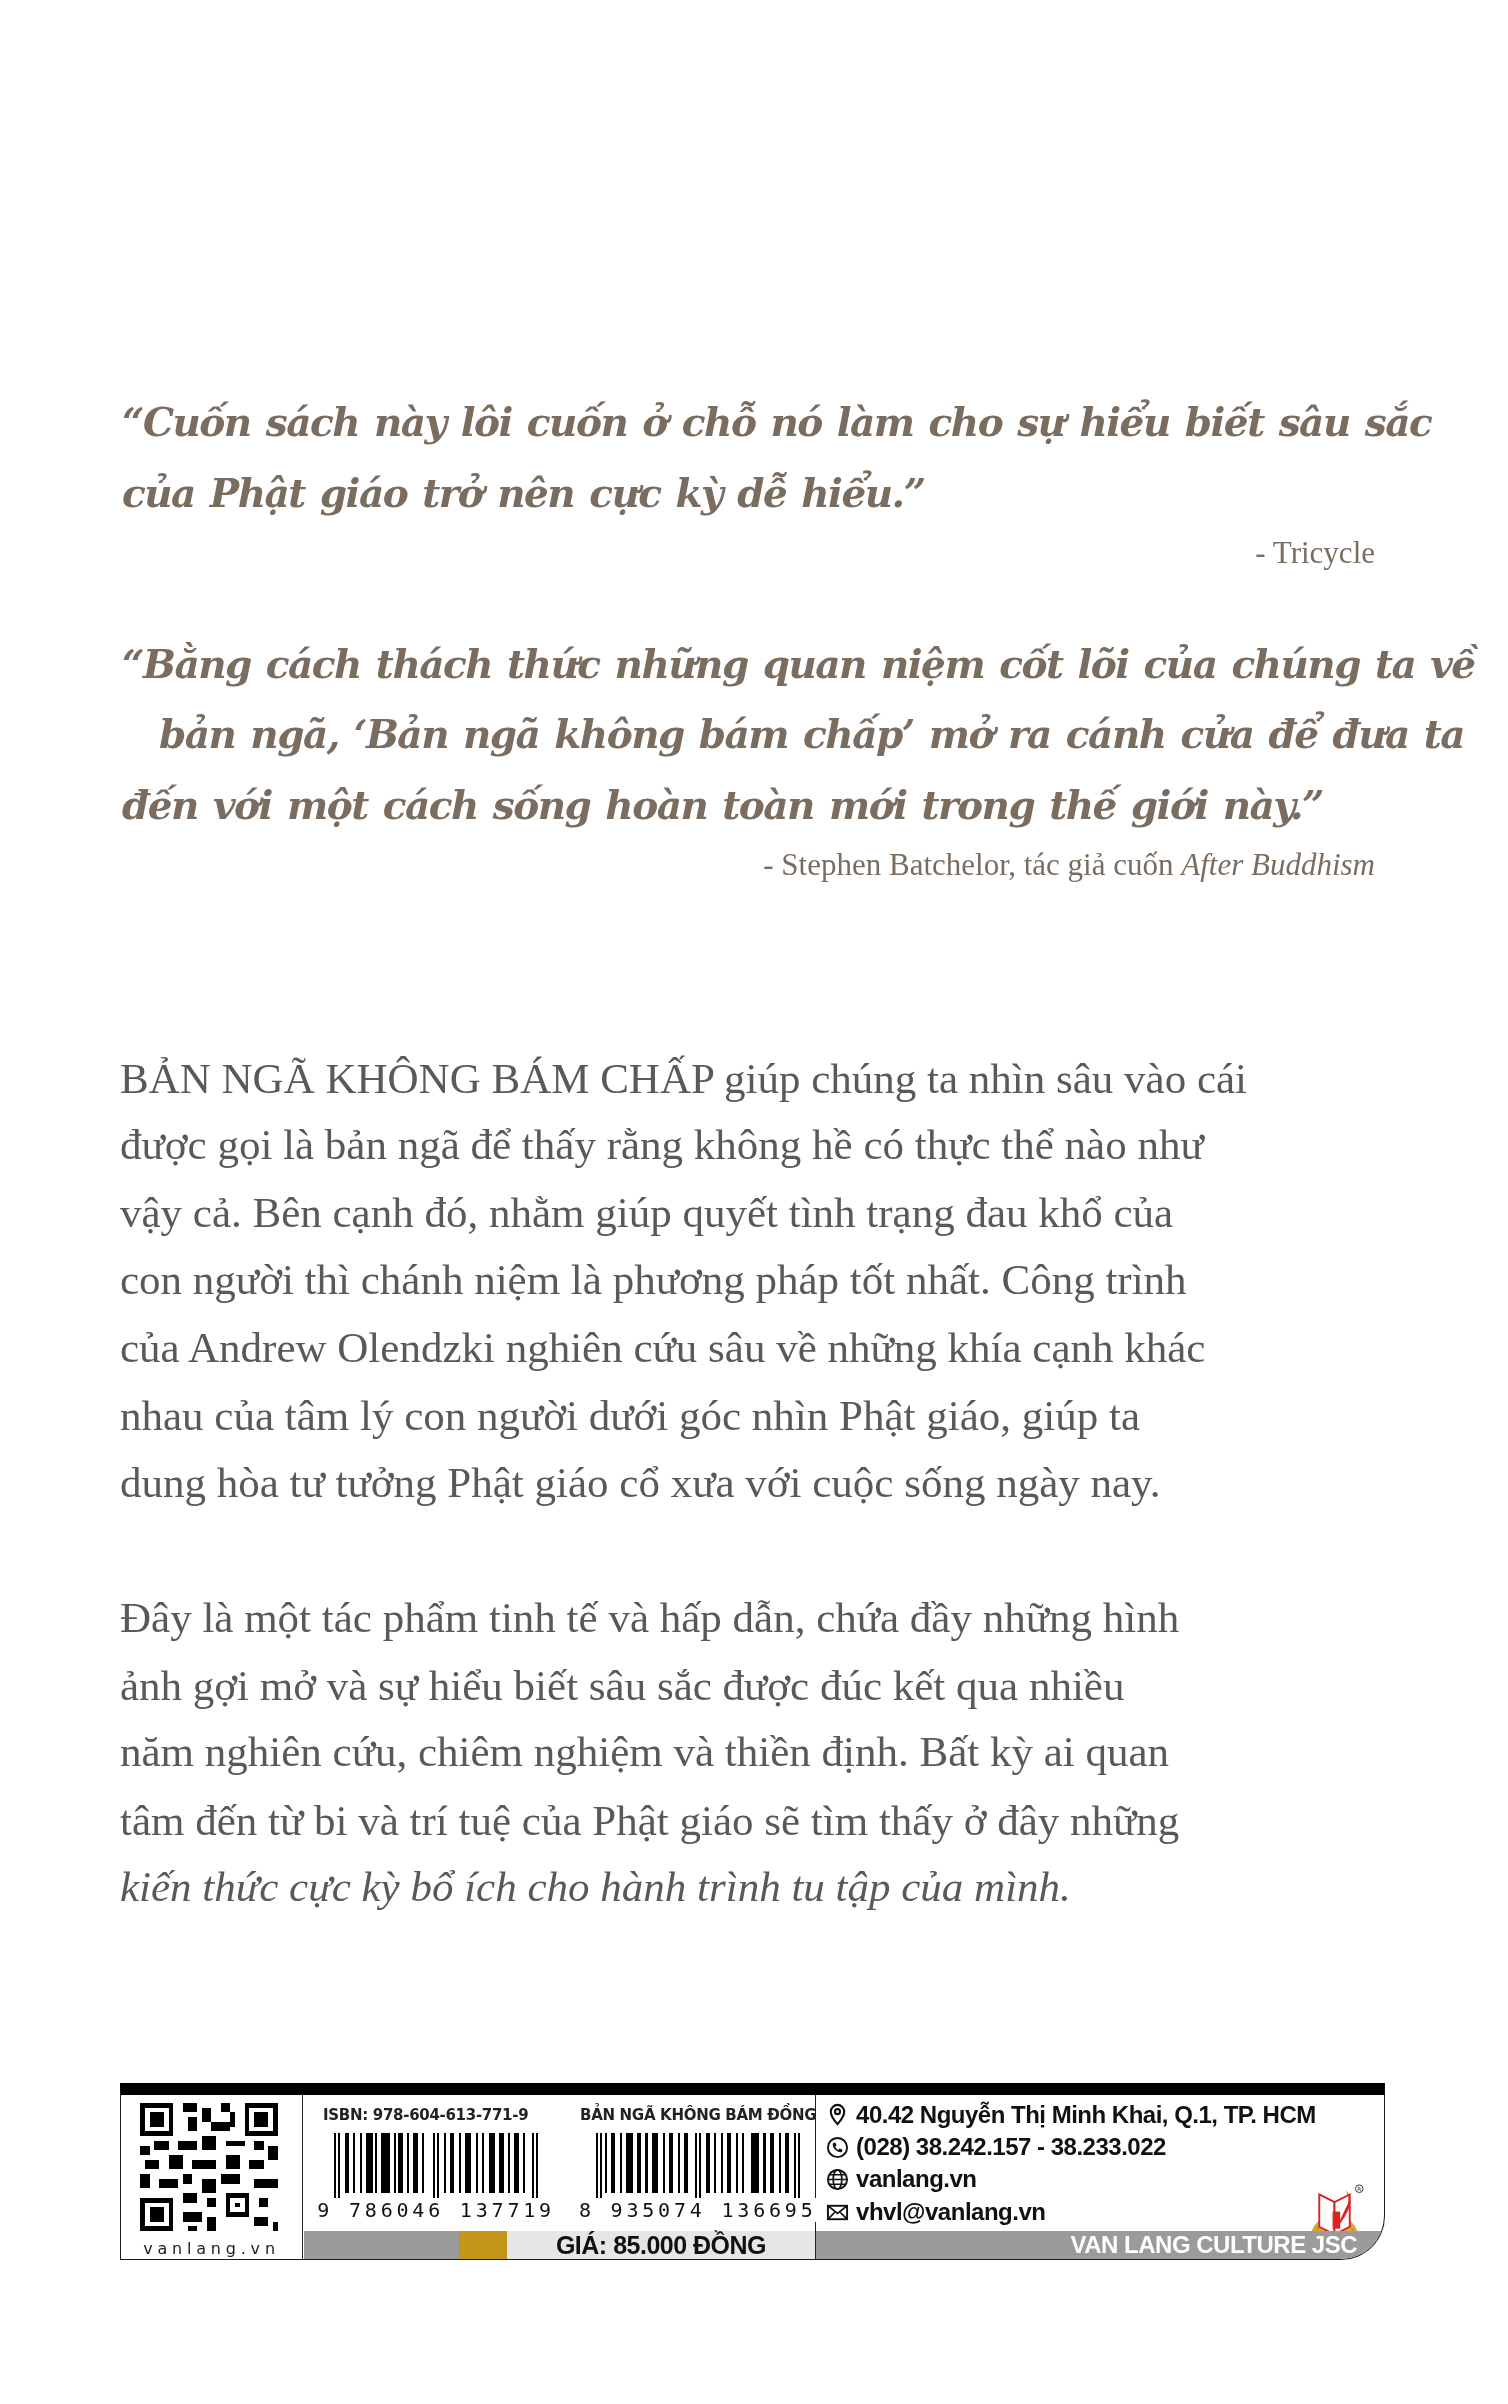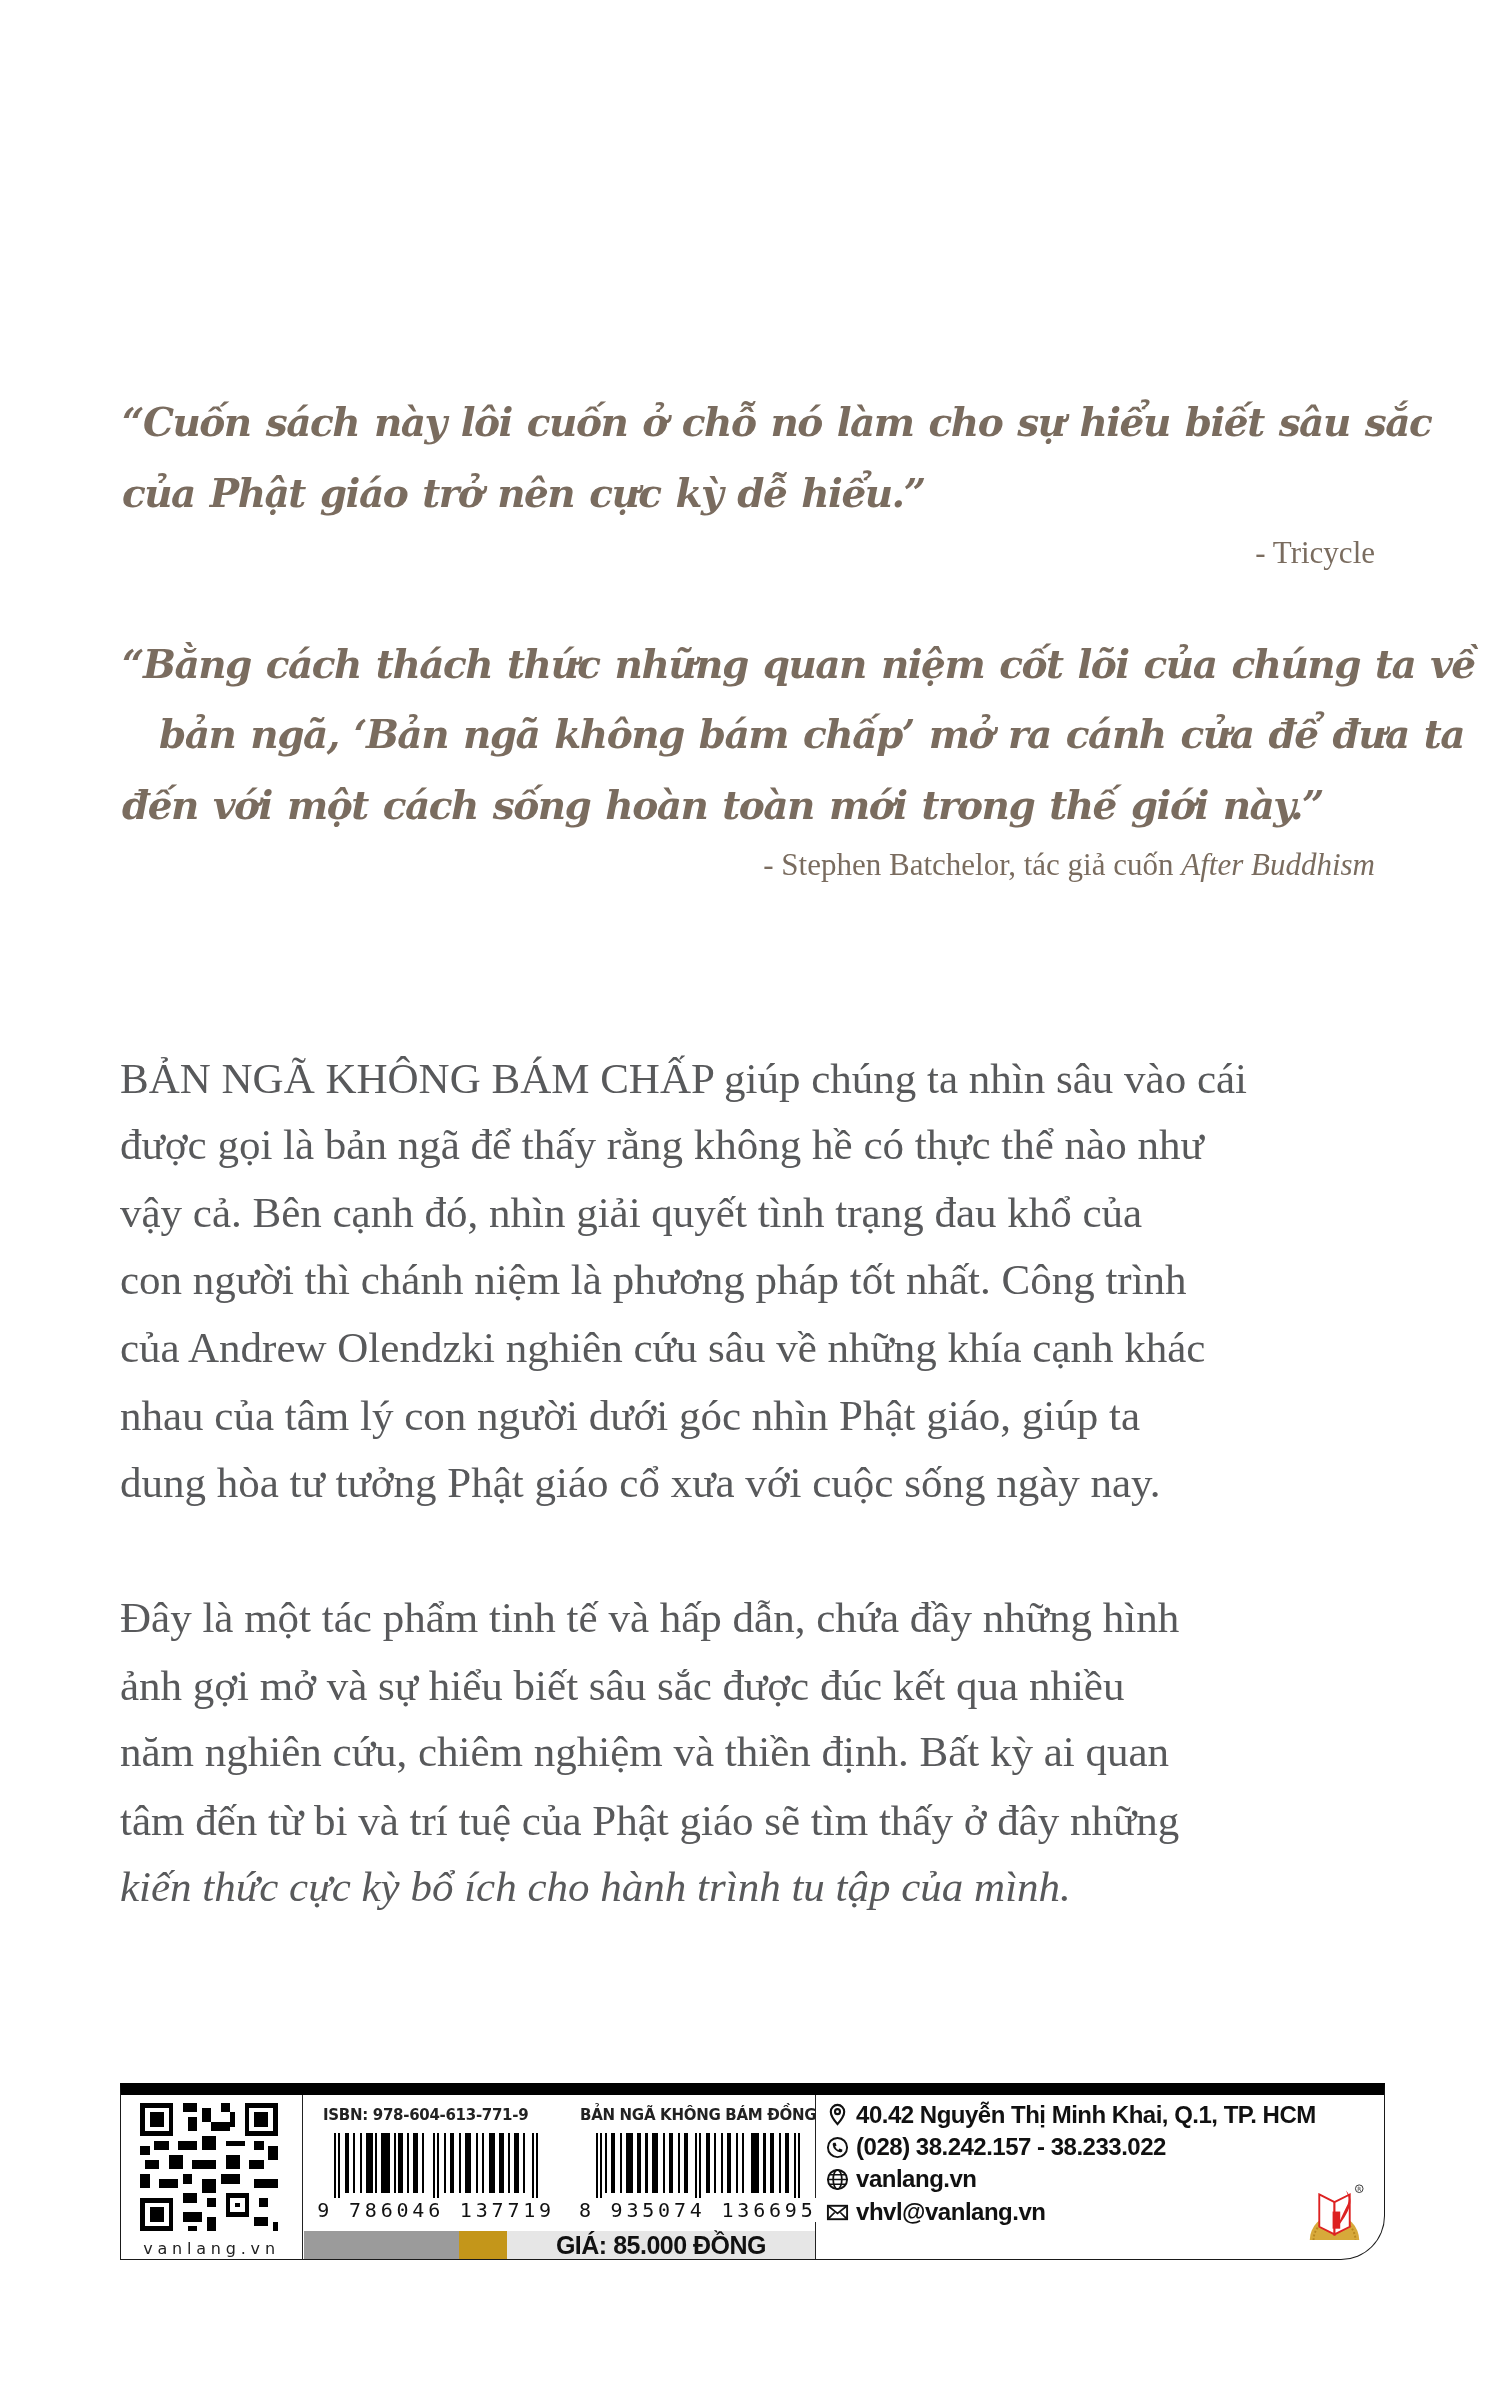--- a/index.html
+++ b/index.html
@@ -66,21 +66,21 @@
 <div class="quote" style="top:0;">
   <div class="line" style="top:641px;">“Bằng cách thách thức những quan niệm cốt lõi của chúng ta về</div>
   <div class="line" style="top:711px;margin-left:37px;">bản ngã, ‘Bản ngã không bám chấp’ mở ra cánh cửa để đưa ta</div>
   <div class="line" style="top:782px;">đến với một cách sống hoàn toàn mới trong thế giới này.”</div>
 </div>
 <div class="attrib" style="top:847px;"><span>- Stephen Batchelor, tác giả cuốn </span><i>After Buddhism</i></div>
 
 <div class="body-para" style="top:0;">
   <div class="line" style="top:1054px;">BẢN NGÃ KHÔNG BÁM CHẤP giúp chúng ta nhìn sâu vào cái</div>
   <div class="line" style="top:1120px;">được gọi là bản ngã để thấy rằng không hề có thực thể nào như</div>
-  <div class="line" style="top:1188px;">vậy cả. Bên cạnh đó, nhìn giải quyết tình trạng đau khổ của</div>
+  <div class="line" style="top:1188px;">vậy cả. Bên cạnh đó, nhằm giúp quyết tình trạng đau khổ của</div>
   <div class="line" style="top:1255px;">con người thì chánh niệm là phương pháp tốt nhất. Công trình</div>
   <div class="line" style="top:1323px;">của Andrew Olendzki nghiên cứu sâu về những khía cạnh khác</div>
   <div class="line" style="top:1391px;">nhau của tâm lý con người dưới góc nhìn Phật giáo, giúp ta</div>
   <div class="line" style="top:1458px;">dung hòa tư tưởng Phật giáo cổ xưa với cuộc sống ngày nay.</div>
 </div>
 
 <div class="body-para" style="top:0;">
   <div class="line" style="top:1593px;">Đây là một tác phẩm tinh tế và hấp dẫn, chứa đầy những hình</div>
   <div class="line" style="top:1661px;">ảnh gợi mở và sự hiểu biết sâu sắc được đúc kết qua nhiều</div>
   <div class="line" style="top:1727px;">năm nghiên cứu, chiêm nghiệm và thiền định. Bất kỳ ai quan</div>
@@ -253,15 +253,16 @@
     <svg class="logo" viewBox="0 0 64 62">
       <path d="M6 60a26 26 0 0 1 52 0z" fill="#d7a93a"></path>
       <path d="M10 60a22 22 0 0 1 44 0" fill="none" stroke="#b8861f" stroke-width="2" stroke-dasharray="2 2"></path>
       <path d="M16 12l16 8 0 34-16-8z" fill="#fff" stroke="#d22" stroke-width="2"></path>
       <path d="M32 20l16-8 0 34-16 8z" fill="#fff" stroke="#d22" stroke-width="2"></path>
       <path d="M34 48c4-10 8-18 12-26 2-6 0-10-2-14 4 4 6 10 4 16-2 8-8 16-14 24z" fill="#d22"></path>
       <rect x="30" y="30" width="8" height="18" fill="#d22"></rect>
       <circle cx="58" cy="6" r="4" fill="none" stroke="#333" stroke-width="1"></circle>
       <text x="58" y="8.5" font-size="6" text-anchor="middle" fill="#333" font-family="DejaVu Sans, sans-serif">R</text>
     </svg>
+    <div class="company">VAN LANG CULTURE JSC</div>
   </div>
 </div>
 
 
 </body></html>

